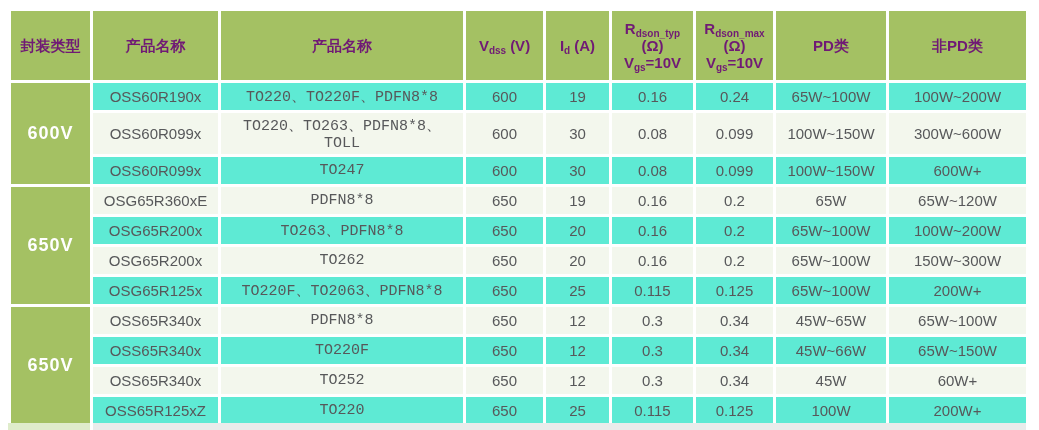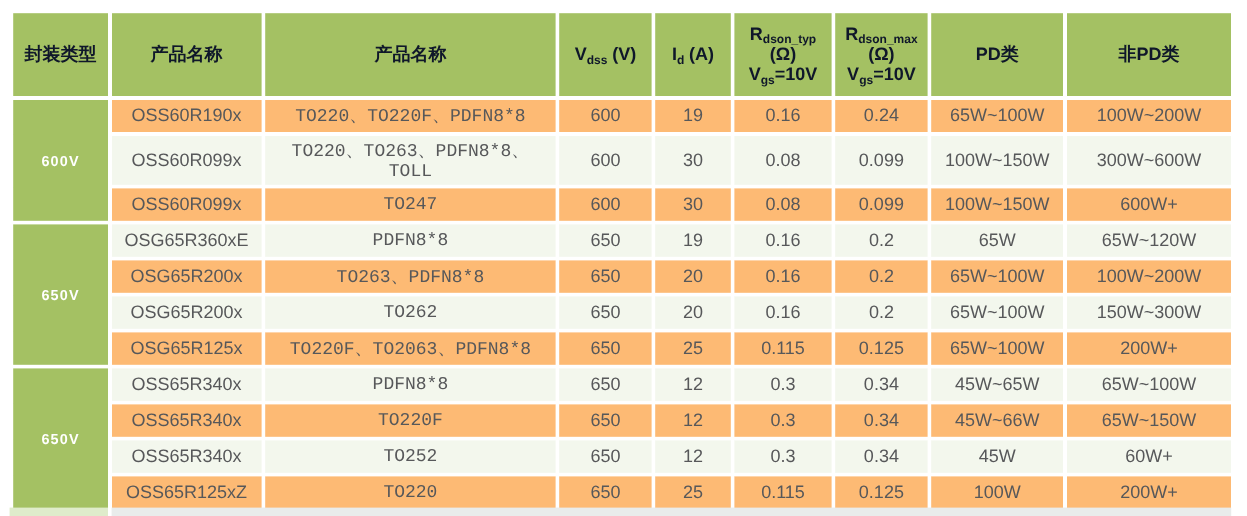--- a/index.html
+++ b/index.html
@@ -22,47 +22,47 @@
   table.spec th, table.spec td {
     border: 3px solid #ffffff;
     text-align: center;
     vertical-align: middle;
     padding: 0 2px;
     overflow: hidden;
   }
   thead tr { height: 72px; }
   th {
     background: #a4c163;
-    color: #0f172a;
+    color: #701a75;
     font-size: 15px;
     font-weight: bold;
     line-height: 18px;
   }
   th sub {
     font-size: 10px;
     font-weight: bold;
     vertical-align: -3px;
     line-height: 0;
   }
   th .unit { margin-left: 4px; }
   th .r-line { line-height: 17px; }
   tbody td {
     color: #57585a;
     font-size: 15px;
     height: 27px;
     white-space: nowrap;
   }
   tbody td.cell-package { white-space: pre-line; font-family: Liberation Mono, monospace; }
-  tbody tr.row-dark td { background: #fdba74; }
+  tbody tr.row-dark td { background: #5eead4; }
   tbody tr.row-light td { background: #f3f7ed; }
   tbody tr.row-tall td { height: 41px; }
   td.group-cell {
     background: #a4c163 !important;
     color: #ffffff;
-    font-size: 12px;
+    font-size: 18px;
     font-weight: bold;
     letter-spacing: 1px;
   }
   .bottom-strip {
     position: absolute;
     left: 8px;
     bottom: 0;
     width: 1018px;
     height: 7px;
     display: flex;

